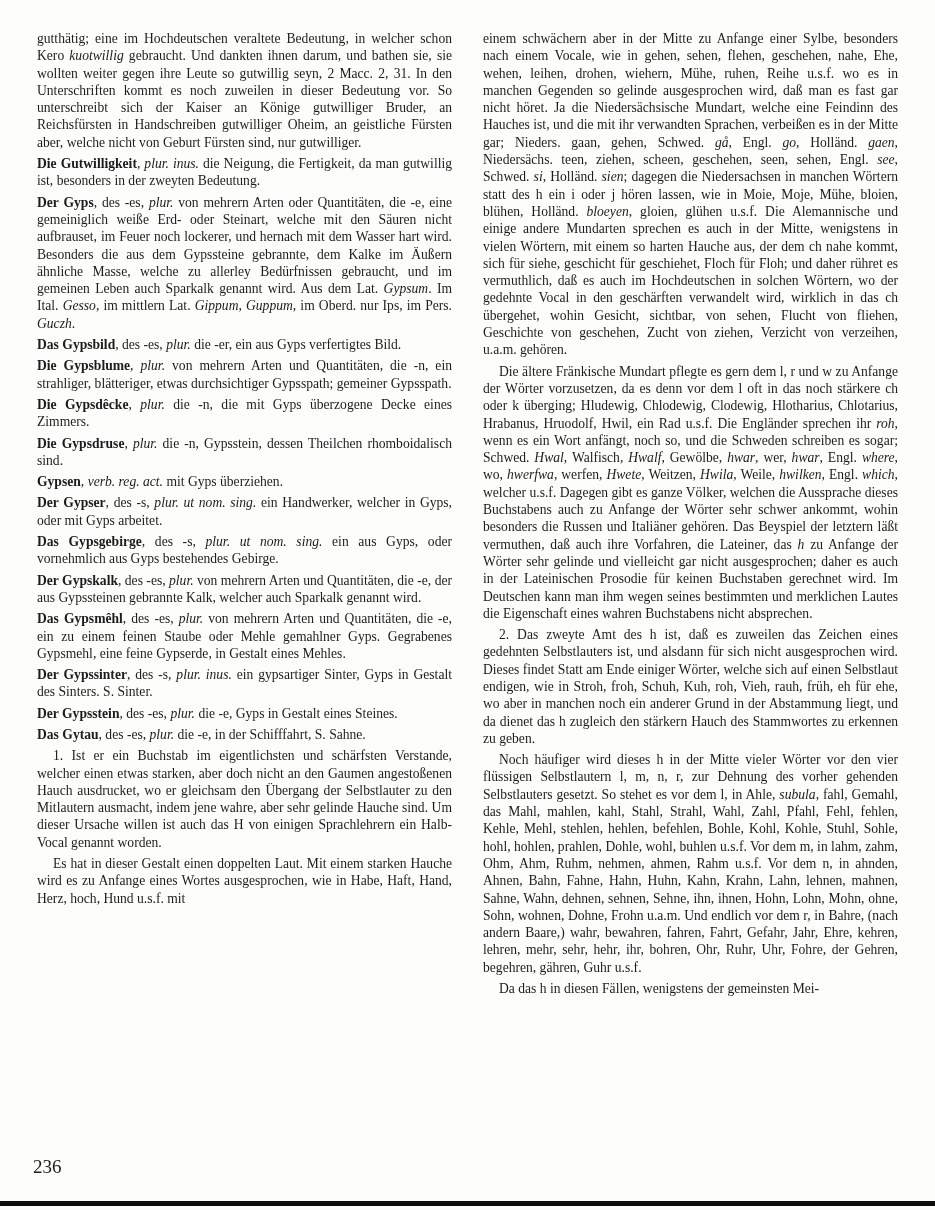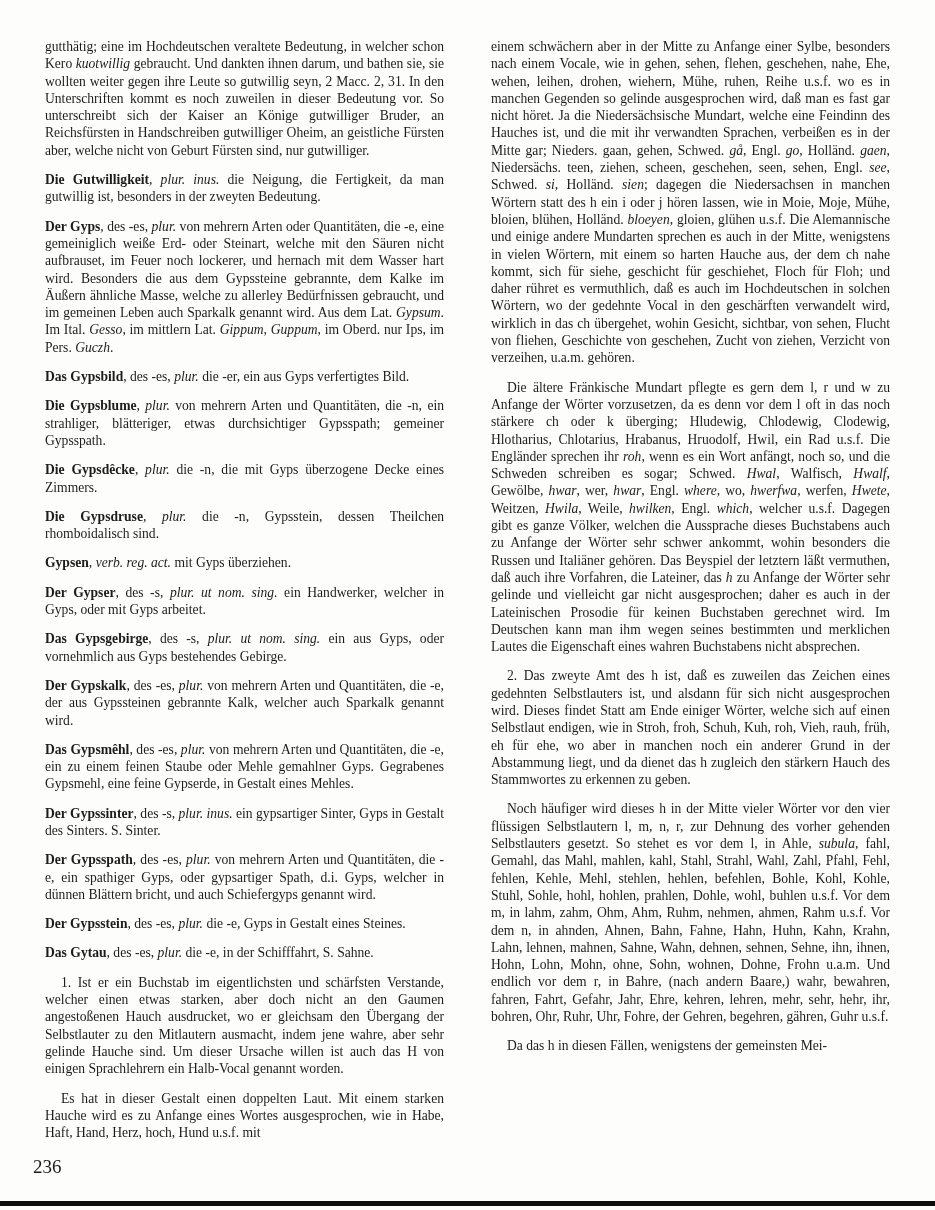--- a/index.html
+++ b/index.html
@@ -24,21 +24,21 @@
     display: flex;
     gap: 23px;
   }
   .col {
     width: 423px;
     font-size: 13.6px;
     line-height: 17.3px;
     text-align: justify;
     hyphens: auto;
   }
-  .para { margin: 12px; }
+  .para { margin: 4px; }
   .para.ind { text-indent: 16px; }
   .para b { font-weight: bold; }
   .para i { font-style: italic; }
   .footer {
     position: absolute;
     left: 33px;
     bottom: 32px;
     font-size: 19px;
   }
   .bottom-rule {
@@ -62,21 +62,20 @@
         <p class="para"><b>Das Gypsbild</b><span>, des -es, </span><i>plur.</i><span> die -er, ein aus Gyps verfertigtes Bild.</span></p>
         <p class="para"><b>Die Gypsblume</b><span>, </span><i>plur.</i><span> von mehrern Arten und Quantitäten, die -n, ein strahliger, blätteriger, etwas durchsichtiger Gypsspath; gemeiner Gypsspath.</span></p>
         <p class="para"><b>Die Gypsdêcke</b><span>, </span><i>plur.</i><span> die -n, die mit Gyps überzogene Decke eines Zimmers.</span></p>
         <p class="para"><b>Die Gypsdruse</b><span>, </span><i>plur.</i><span> die -n, Gypsstein, dessen Theilchen rhomboidalisch sind.</span></p>
         <p class="para"><b>Gypsen</b><span>, </span><i>verb. reg. act.</i><span> mit Gyps überziehen.</span></p>
         <p class="para"><b>Der Gypser</b><span>, des -s, </span><i>plur. ut nom. sing.</i><span> ein Handwerker, welcher in Gyps, oder mit Gyps arbeitet.</span></p>
         <p class="para"><b>Das Gypsgebirge</b><span>, des -s, </span><i>plur. ut nom. sing.</i><span> ein aus Gyps, oder vornehmlich aus Gyps bestehendes Gebirge.</span></p>
         <p class="para"><b>Der Gypskalk</b><span>, des -es, </span><i>plur.</i><span> von mehrern Arten und Quantitäten, die -e, der aus Gypssteinen gebrannte Kalk, welcher auch Sparkalk genannt wird.</span></p>
         <p class="para"><b>Das Gypsmêhl</b><span>, des -es, </span><i>plur.</i><span> von mehrern Arten und Quantitäten, die -e, ein zu einem feinen Staube oder Mehle gemahlner Gyps. Gegrabenes Gypsmehl, eine feine Gypserde, in Gestalt eines Mehles.</span></p>
         <p class="para"><b>Der Gypssinter</b><span>, des -s, </span><i>plur. inus.</i><span> ein gypsartiger Sinter, Gyps in Gestalt des Sinters. S. Sinter.</span></p>
-        <p class="para"><b>Der Gypsspath</b><span>, des -es, </span><i>plur.</i><span> von mehrern Arten und Quantitäten, die -e, ein spathiger Gyps, oder gypsartiger Spath, d.i. Gyps, welcher in dünnen Blättern bricht, und auch Schiefergyps genannt wird.</span></p>
         <p class="para"><b>Der Gypsstein</b><span>, des -es, </span><i>plur.</i><span> die -e, Gyps in Gestalt eines Steines.</span></p>
         <p class="para"><b>Das Gytau</b><span>, des -es, </span><i>plur.</i><span> die -e, in der Schifffahrt, S. Sahne.</span></p>
         <p class="para ind"><span>1. Ist er ein Buchstab im eigentlichsten und schärfsten Verstande, welcher einen etwas starken, aber doch nicht an den Gaumen angestoßenen Hauch ausdrucket, wo er gleichsam den Übergang der Selbstlauter zu den Mitlautern ausmacht, indem jene wahre, aber sehr gelinde Hauche sind. Um dieser Ursache willen ist auch das H von einigen Sprachlehrern ein Halb-Vocal genannt worden.</span></p>
         <p class="para ind"><span>Es hat in dieser Gestalt einen doppelten Laut. Mit einem starken Hauche wird es zu Anfange eines Wortes ausgesprochen, wie in Habe, Haft, Hand, Herz, hoch, Hund u.s.f. mit</span></p>
       </div>
     <div class="col">
         <p class="para"><span>einem schwächern aber in der Mitte zu Anfange einer Sylbe, besonders nach einem Vocale, wie in gehen, sehen, flehen, geschehen, nahe, Ehe, wehen, leihen, drohen, wiehern, Mühe, ruhen, Reihe u.s.f. wo es in manchen Gegenden so gelinde ausgesprochen wird, daß man es fast gar nicht höret. Ja die Niedersächsische Mundart, welche eine Feindinn des Hauches ist, und die mit ihr verwandten Sprachen, verbeißen es in der Mitte gar; Nieders. gaan, gehen, Schwed. </span><i>gå</i><span>, Engl. </span><i>go</i><span>, Holländ. </span><i>gaen</i><span>, Niedersächs. teen, ziehen, scheen, geschehen, seen, sehen, Engl. </span><i>see</i><span>, Schwed. </span><i>si</i><span>, Holländ. </span><i>sien</i><span>; dagegen die Niedersachsen in manchen Wörtern statt des h ein i oder j hören lassen, wie in Moie, Moje, Mühe, bloien, blühen, Holländ. </span><i>bloeyen</i><span>, gloien, glühen u.s.f. Die Alemannische und einige andere Mundarten sprechen es auch in der Mitte, wenigstens in vielen Wörtern, mit einem so harten Hauche aus, der dem ch nahe kommt, sich für siehe, geschicht für geschiehet, Floch für Floh; und daher rühret es vermuthlich, daß es auch im Hochdeutschen in solchen Wörtern, wo der gedehnte Vocal in den geschärften verwandelt wird, wirklich in das ch übergehet, wohin Gesicht, sichtbar, von sehen, Flucht von fliehen, Geschichte von geschehen, Zucht von ziehen, Verzicht von verzeihen, u.a.m. gehören.</span></p>
         <p class="para ind"><span>Die ältere Fränkische Mundart pflegte es gern dem l, r und w zu Anfange der Wörter vorzusetzen, da es denn vor dem l oft in das noch stärkere ch oder k überging; Hludewig, Chlodewig, Clodewig, Hlotharius, Chlotarius, Hrabanus, Hruodolf, Hwil, ein Rad u.s.f. Die Engländer sprechen ihr </span><i>roh</i><span>, wenn es ein Wort anfängt, noch so, und die Schweden schreiben es sogar; Schwed. </span><i>Hwal</i><span>, Walfisch, </span><i>Hwalf</i><span>, Gewölbe, </span><i>hwar</i><span>, wer, </span><i>hwar</i><span>, Engl. </span><i>where</i><span>, wo, </span><i>hwerfwa</i><span>, werfen, </span><i>Hwete</i><span>, Weitzen, </span><i>Hwila</i><span>, Weile, </span><i>hwilken</i><span>, Engl. </span><i>which</i><span>, welcher u.s.f. Dagegen gibt es ganze Völker, welchen die Aussprache dieses Buchstabens auch zu Anfange der Wörter sehr schwer ankommt, wohin besonders die Russen und Italiäner gehören. Das Beyspiel der letztern läßt vermuthen, daß auch ihre Vorfahren, die Lateiner, das </span><i>h</i><span> zu Anfange der Wörter sehr gelinde und vielleicht gar nicht ausgesprochen; daher es auch in der Lateinischen Prosodie für keinen Buchstaben gerechnet wird. Im Deutschen kann man ihm wegen seines bestimmten und merklichen Lautes die Eigenschaft eines wahren Buchstabens nicht absprechen.</span></p>
         <p class="para ind"><span>2. Das zweyte Amt des h ist, daß es zuweilen das Zeichen eines gedehnten Selbstlauters ist, und alsdann für sich nicht ausgesprochen wird. Dieses findet Statt am Ende einiger Wörter, welche sich auf einen Selbstlaut endigen, wie in Stroh, froh, Schuh, Kuh, roh, Vieh, rauh, früh, eh für ehe, wo aber in manchen noch ein anderer Grund in der Abstammung liegt, und da dienet das h zugleich den stärkern Hauch des Stammwortes zu erkennen zu geben.</span></p>
         <p class="para ind"><span>Noch häufiger wird dieses h in der Mitte vieler Wörter vor den vier flüssigen Selbstlautern l, m, n, r, zur Dehnung des vorher gehenden Selbstlauters gesetzt. So stehet es vor dem l, in Ahle, </span><i>subula</i><span>, fahl, Gemahl, das Mahl, mahlen, kahl, Stahl, Strahl, Wahl, Zahl, Pfahl, Fehl, fehlen, Kehle, Mehl, stehlen, hehlen, befehlen, Bohle, Kohl, Kohle, Stuhl, Sohle, hohl, hohlen, prahlen, Dohle, wohl, buhlen u.s.f. Vor dem m, in lahm, zahm, Ohm, Ahm, Ruhm, nehmen, ahmen, Rahm u.s.f. Vor dem n, in ahnden, Ahnen, Bahn, Fahne, Hahn, Huhn, Kahn, Krahn, Lahn, lehnen, mahnen, Sahne, Wahn, dehnen, sehnen, Sehne, ihn, ihnen, Hohn, Lohn, Mohn, ohne, Sohn, wohnen, Dohne, Frohn u.a.m. Und endlich vor dem r, in Bahre, (nach andern Baare,) wahr, bewahren, fahren, Fahrt, Gefahr, Jahr, Ehre, kehren, lehren, mehr, sehr, hehr, ihr, bohren, Ohr, Ruhr, Uhr, Fohre, der Gehren, begehren, gähren, Guhr u.s.f.</span></p>

